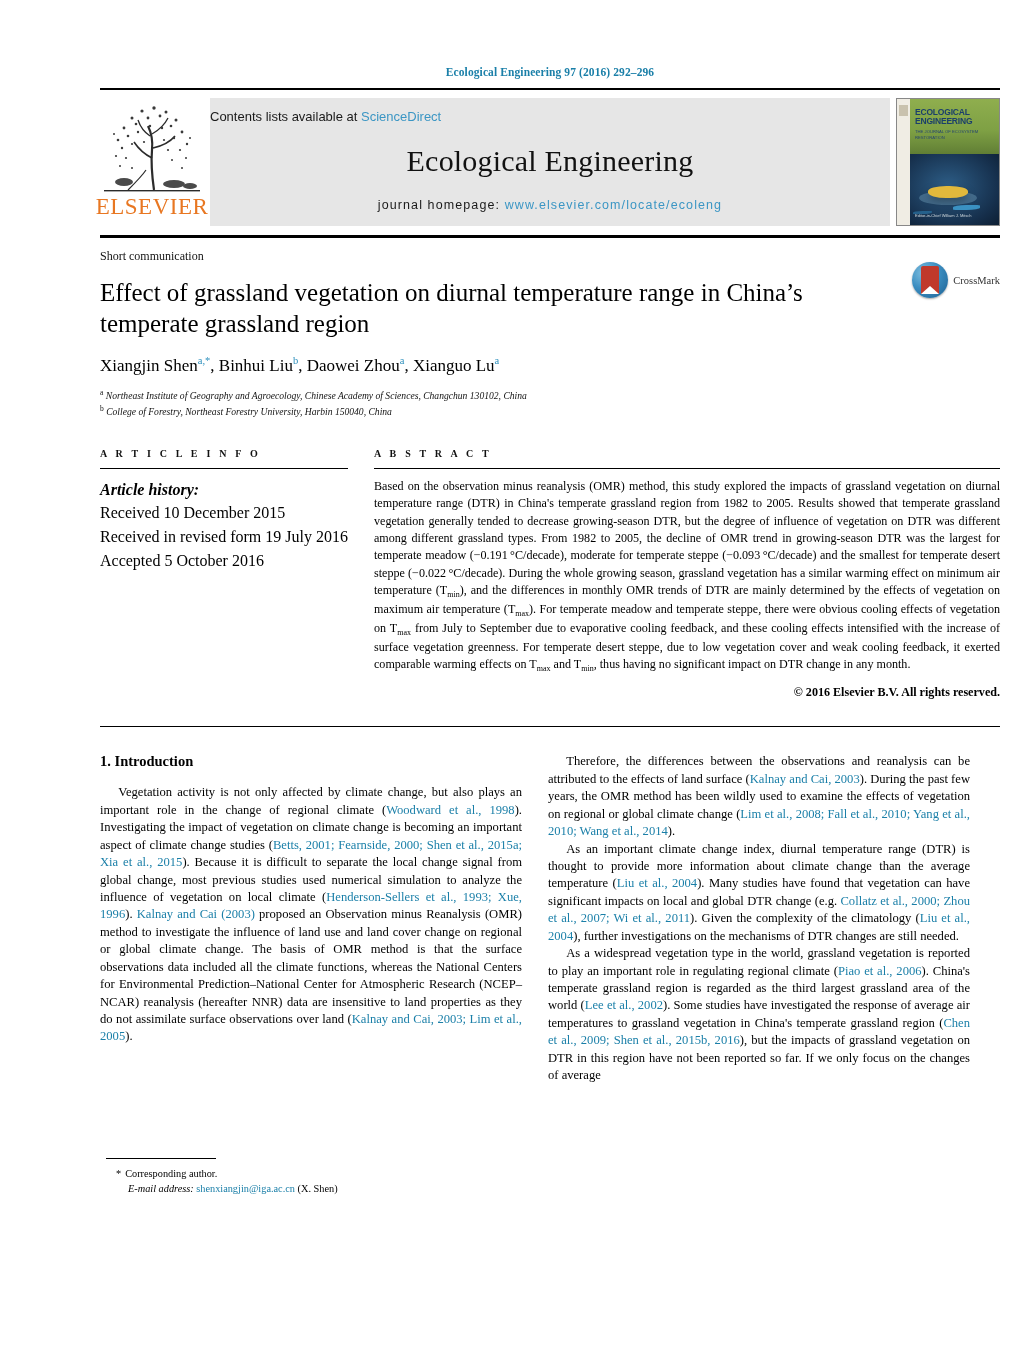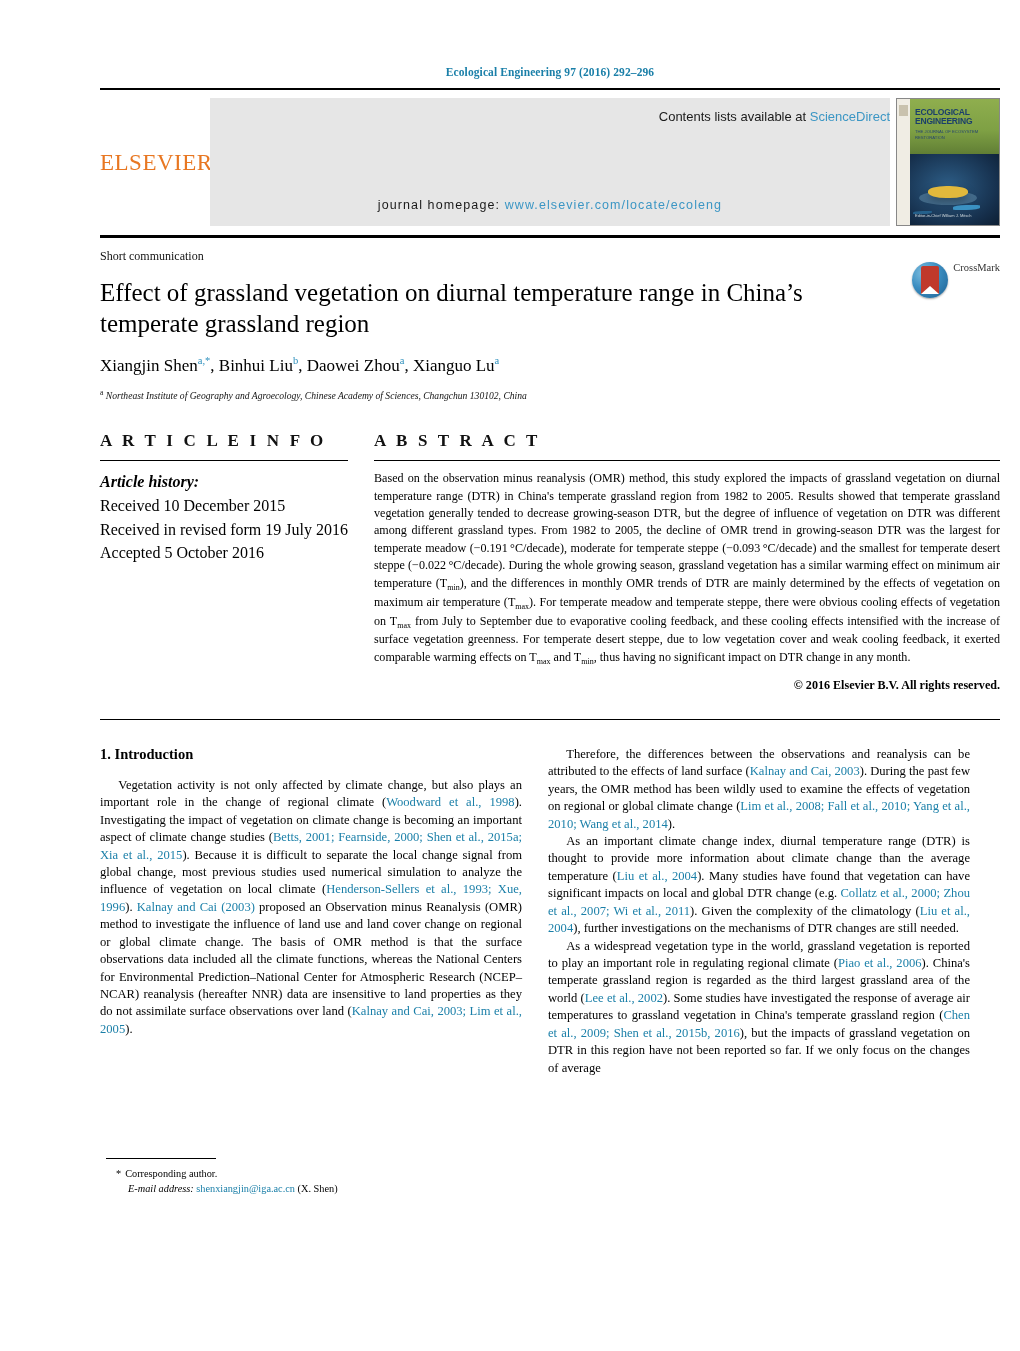--- a/index.html
+++ b/index.html
@@ -21,25 +21,25 @@
     color: #1a7fa8;
     font-size: 11.5px;
     font-weight: bold;
     padding-top: 66px;
     letter-spacing: .1px;
   }
 
   
   .masthead-wrap { margin: 10px 60px 0 60px; border-top: 2.5px solid #000; padding-top: 8px; }
   .masthead { display: flex; align-items: stretch; height: 128px; }
-  .elsevier-logo { width: 104px; flex: 0 0 104px; display: flex; flex-direction: row; justify-content: flex-start; align-items: center; }
+  .elsevier-logo { width: 104px; flex: 0 0 104px; display: flex; flex-direction: column; justify-content: flex-start; align-items: center; }
   .tree-box { width: 100px; height: 96px; position: relative; overflow: hidden; }
   .elsevier-word { font-family: "Liberation Serif", serif; font-size: 23px; letter-spacing: .5px; color: #E87722; line-height: 1; margin-top: 1px; }
   .center-band { flex: 1; background: #e6e6e6; margin: 0 6px; display: flex; flex-direction: column; justify-content: space-between; padding: 11px 0 14px 0; }
-  .contents-line { text-align: right; font-family: "Liberation Sans", sans-serif; font-size: 13px; color: #1a1a1a; }
+  .contents-line { text-align: left; font-family: "Liberation Sans", sans-serif; font-size: 13px; color: #1a1a1a; }
   .contents-line .sd { color: #3b96c4; }
   .journal-name { text-align: center; font-family: "Liberation Serif", serif; font-size: 30px; color: #111; letter-spacing: .2px; }
   .homepage-line { text-align: center; font-family: "Liberation Sans", sans-serif; font-size: 12.5px; color: #1a1a1a; letter-spacing: 1.1px; }
   .homepage-line .url { color: #3b96c4; }
   .cover-thumb { width: 104px; flex: 0 0 104px; border: 1px solid #888; position: relative; overflow: hidden; background: #6d8c3a; }
 
   
   .cv-top { position:absolute; top:0; left:0; right:0; height:46%; background: linear-gradient(180deg,#8fae4e 0%, #7ea044 55%, #5d7a33 100%); }
   .cv-bot { position:absolute; top:44%; left:0; right:0; bottom:0; background: radial-gradient(ellipse at 50% 45%, #2d5d86 0%, #16304d 70%, #0d1f33 100%); }
   .cv-side { position:absolute; top:0; left:0; bottom:0; width:13px; background:#f0ede4; }
@@ -55,31 +55,31 @@
   .rule-thick { margin: 9px 60px 0 60px; border-top: 3px solid #000; }
 
   
   .article-head { margin: 0 60px; padding-top: 11px; position: relative; }
   .artype { font-family: "Liberation Serif", serif; font-size: 12px; color: #111; margin-bottom: 14px; }
   .title { font-family: "Liberation Serif", serif; font-size: 25px; line-height: 1.22; color: #000; max-width: 770px; font-weight: normal; margin: 0 0 16px 0; }
   .authors { font-family: "Liberation Serif", serif; font-size: 17px; color: #000; margin-bottom: 11px; }
   .authors sup { color: #2e90bd; font-size: 10.5px; }
   .affil { font-family: "Liberation Serif", serif; font-style: italic; font-size: 9.6px; line-height: 1.5; color: #111; }
   .affil sup { font-style: normal; font-size: 7.5px; }
-  .crossmark { position: absolute; right: 0; top: 24px; display: flex; gap: 5px; }
+  .crossmark { position: absolute; right: 0; top: 24px; display: flex; align-items: center; gap: 5px; }
   .cm-badge { width: 36px; height: 36px; border-radius: 50%; background: radial-gradient(circle at 32% 30%, #7fbfe0 0%, #3b8dc0 45%, #1c5e90 100%); position: relative; box-shadow: 0 1px 2px rgba(0,0,0,.35); }
   .cm-inner { position: absolute; left: 9px; top: 4px; width: 18px; height: 28px; background: #c0392b; border-radius: 2px 2px 0 0; }
   .cm-notch { position: absolute; left: 9px; bottom: 4px; width: 0; height: 0; border-left: 9px solid transparent; border-right: 9px solid transparent; border-bottom: 8px solid #ffffff; }
   .cm-text { font-family: "Liberation Serif", serif; font-size: 10.5px; color: #333; }
 
   
   .infoabs { margin: 28px 60px 0 60px; display: flex; gap: 26px; }
   .col-info { width: 248px; flex: 0 0 248px; }
   .col-abs { flex: 1; }
-  .sec-label { font-family: "Liberation Serif", serif; font-size: 17px; font-weight: bold; letter-spacing: 3.2px; color: #111; margin-bottom: 9px; }
+  .sec-label { font-family: "Liberation Serif", serif; font-size: 10px; font-weight: bold; letter-spacing: 3.2px; color: #111; margin-bottom: 9px; }
   .hr-1 { border-top: 1.6px solid #000; margin: 0 0 9px 0; }
   .hist { font-size: 16px; line-height: 1.48; }
   .hist .it { font-style: italic; font-weight: bold; }
   .kw-block { margin-top: 20px; }
   .kw-block .hr-1 { margin-bottom: 8px; }
   .kw { font-size: 11.3px; line-height: 1.5; }
   .kw .it { font-style: italic; font-weight: bold; }
   .abstract-body { font-size: 12.1px; line-height: 1.44; text-align: justify; color: #000; }
   .abstract-body sub { font-size: 8px; }
   .copyright { text-align: right; font-size: 12.1px; margin-top: 10px; font-weight: bold; }
@@ -169,20 +169,21 @@
             <rect x="2" y="92" width="96" height="1.4" fill="#2b2b2b"></rect>
           </svg>
         </div>
         <div class="elsevier-word">ELSEVIER</div>
       </div>
 
       <div class="center-band">
         <div class="contents-line">
           <span>Contents lists available at </span><span class="sd">ScienceDirect</span>
         </div>
+        <div class="journal-name">Ecological Engineering</div>
         <div class="homepage-line">
           <span>journal homepage: </span><span class="url">www.elsevier.com/locate/ecoleng</span>
         </div>
       </div>
 
       <div class="cover-thumb">
         <div class="cv-top"></div>
         <div class="cv-bot">
           <div class="cv-ellipse"></div>
           <div class="cv-bee"></div>
@@ -206,20 +207,24 @@
 
   <div class="rule-thick"></div>
 
   <div class="article-head">
     <div class="artype">Short communication</div>
     <h1 class="title">Effect of grassland vegetation on diurnal temperature range in China’s temperate grassland region</h1>
     <div class="authors">Xiangjin Shen<sup>a,<span class="star">*</span></sup>, Binhui Liu<sup>b</sup>, Daowei Zhou<sup>a</sup>, Xianguo Lu<sup>a</sup></div>
     <div class="affil">
       <sup>a</sup>
       <span>Northeast Institute of Geography and Agroecology, Chinese Academy of Sciences, Changchun 130102, China</span>
+    </div>
+    <div class="affil">
+      <sup>b</sup>
+      <span>College of Forestry, Northeast Forestry University, Harbin 150040, China</span>
     </div>
 
     <div class="crossmark">
       <div class="cm-badge">
         <div class="cm-inner"></div>
         <div class="cm-notch"></div>
       </div>
       <div class="cm-text">CrossMark</div>
     </div>
   </div>

